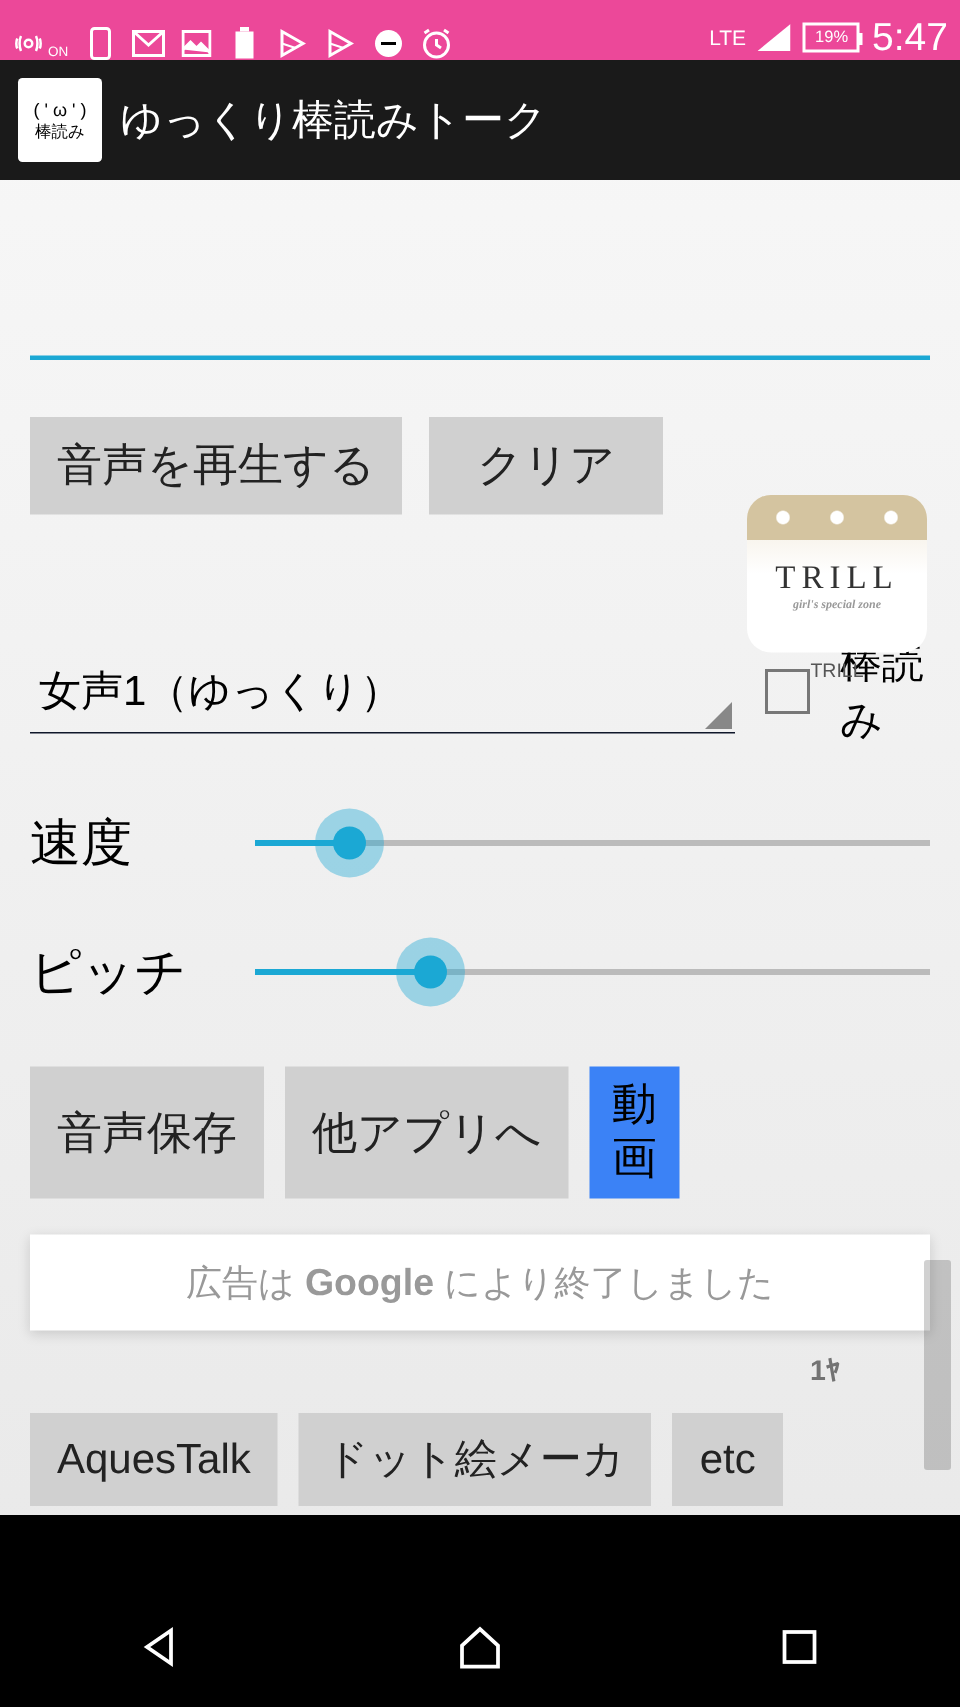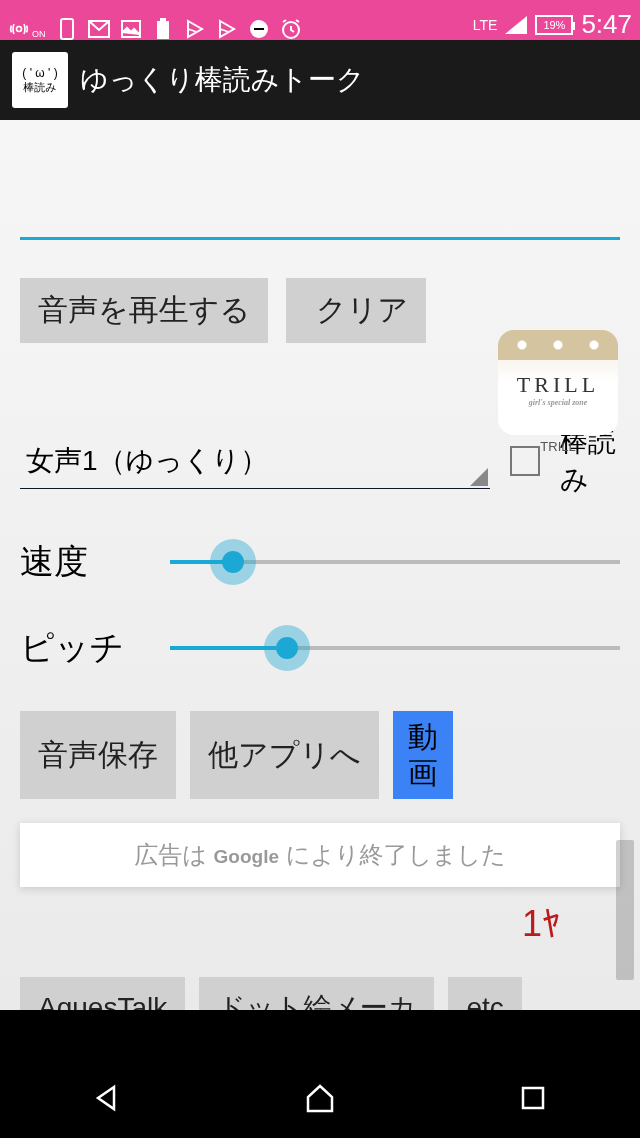--- a/index.html
+++ b/index.html
@@ -157,23 +157,23 @@
 }
 .ad-banner {
   margin-top: 24px;
   background: #fff;
   padding: 16px 8px;
   text-align: center;
   font-size: 24px;
   color: #999;
   box-shadow: 0 2px 8px rgba(0,0,0,0.15);
 }
-.ad-banner .g { font-weight: bold; font-size: 19px; }
-.partial { font-size: 36px; color: #b91c1c; margin-top: 16px; text-align: right; padding-right: 60px; }
-.btn-row3 { display: flex; gap: 14px; margin-top: 32px; }
+.ad-banner .g { font-weight: bold; font-size: 25px; }
+.partial { font-size: 19px; color: #737373; margin-top: 16px; text-align: right; padding-right: 60px; font-weight: bold; }
+.btn-row3 { display: flex; gap: 14px; margin-top: 16px; }
 .scroll-hint {
   position: absolute;
   right: 6px;
   top: 840px;
   width: 18px;
   height: 140px;
   background: rgba(0,0,0,0.18);
   border-radius: 2px;
 }
 .black-bar { position: absolute; left:0; right:0; height: 48px; background: #000; }
@@ -269,21 +269,21 @@
   </div>
   <div class="app-title">ゆっくり棒読みトーク</div>
 </div>
 
 <div class="content">
 
   <div class="text-input"></div>
 
   <div class="btn-row">
     <button class="btn btn-wide">音声を再生する</button>
-    <button class="btn" style="width:140px; overflow:hidden; text-align:right">クリア</button>
+    <button class="btn" style="width:156px; overflow:hidden; text-align:center">クリア</button>
   </div>
 
   <div class="trill-ad">
     <div class="trill-img">
       <span style="margin-top:14px">TRILL</span>
       <span class="trill-sub">girl's special zone</span>
     </div>
     <div class="trill-label">TRILL</div>
   </div>
 

